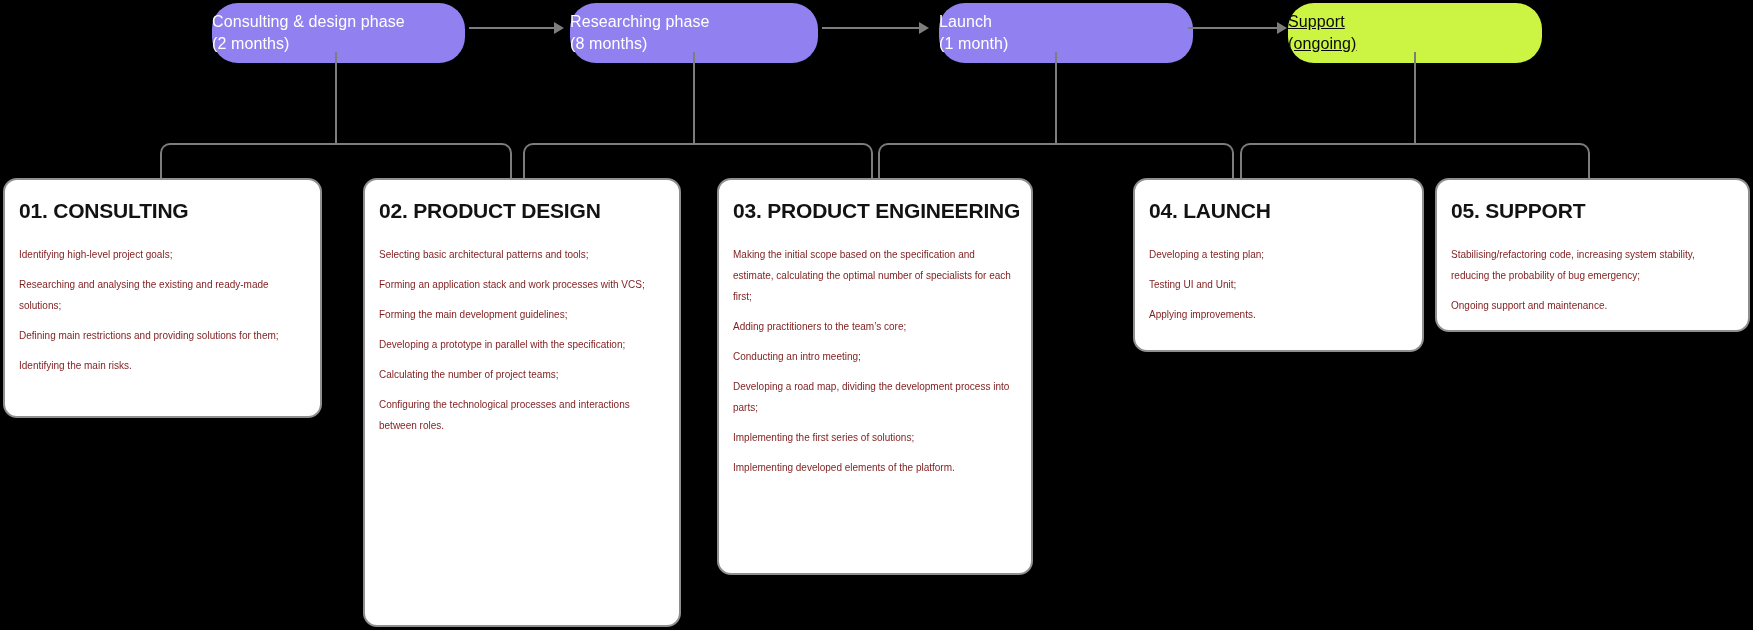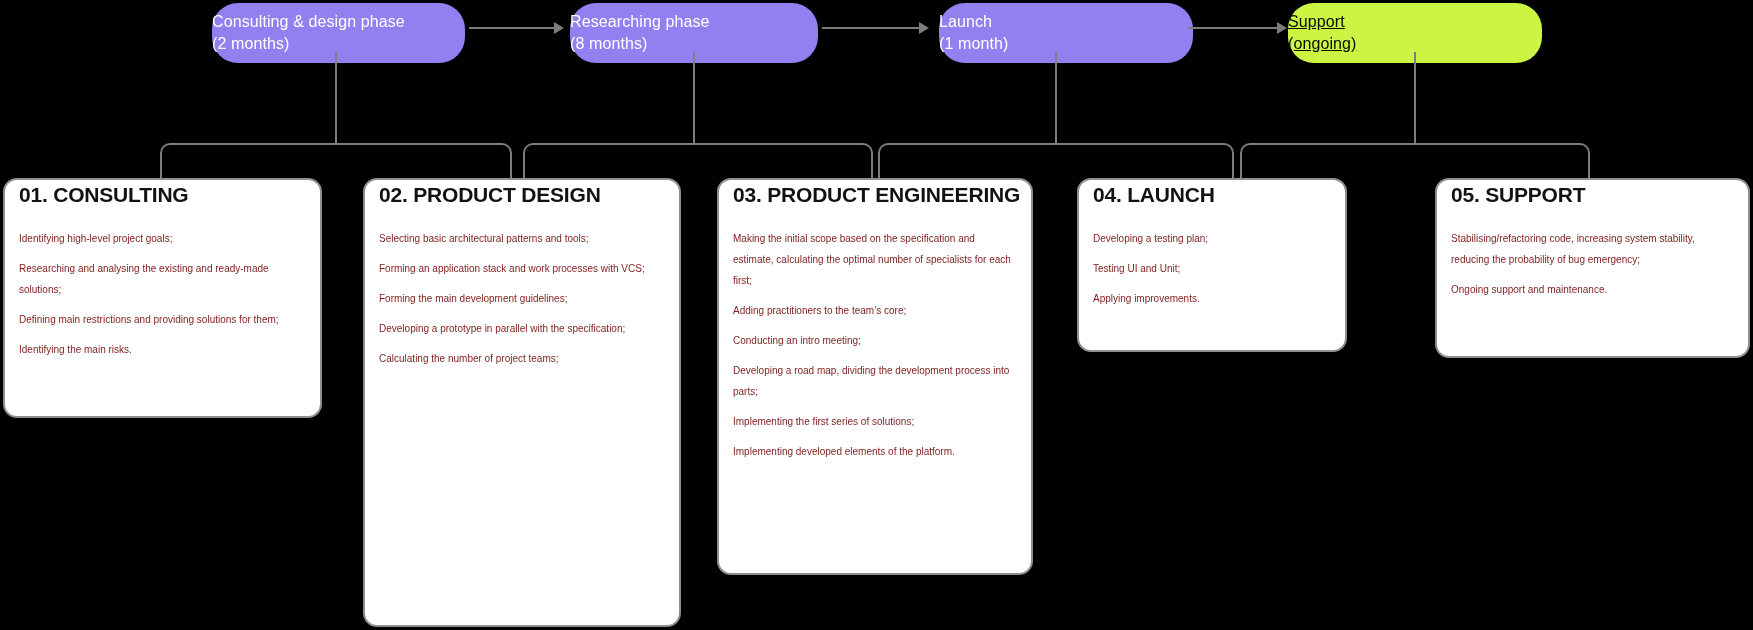--- a/index.html
+++ b/index.html
@@ -74,21 +74,21 @@
   }
 
   
   .card {
     position: absolute;
     top: 178px;
     box-sizing: border-box;
     background: #ffffff;
     border: 2px solid #8f8f8f;
     border-radius: 14px;
-    padding: 0 14px 12px 14px;
+    padding: 16px 14px 12px 14px;
     overflow: hidden;
     color: #141414;
   }
   .card-title {
     font-size: 21px;
     font-weight: 700;
     letter-spacing: -0.2px;
     line-height: 26px;
     margin: 2px 0 20px 0;
     white-space: nowrap;
@@ -146,38 +146,39 @@
     <p class="card-item">Identifying the main risks.</p>
   </div>
 
   <div class="card" style="left:363px;width:318px;height:449px">
     <div class="card-title">02. PRODUCT DESIGN</div>
     <p class="card-item">Selecting basic architectural patterns and tools;</p>
     <p class="card-item">Forming an application stack and work processes with VCS;</p>
     <p class="card-item">Forming the main development guidelines;</p>
     <p class="card-item">Developing a prototype in parallel with the specification;</p>
     <p class="card-item">Calculating the number of project teams;</p>
+    <p class="card-item">Configuring the technological processes and interactions between roles.</p>
   </div>
 
   <div class="card" style="left:717px;width:316px;height:397px">
     <div class="card-title">03. PRODUCT ENGINEERING</div>
     <p class="card-item">Making the initial scope based on the specification and estimate, calculating the optimal number of specialists for each first;</p>
     <p class="card-item">Adding practitioners to the team’s core;</p>
     <p class="card-item">Conducting an intro meeting;</p>
     <p class="card-item">Developing a road map, dividing the development process into parts;</p>
     <p class="card-item">Implementing the first series of solutions;</p>
     <p class="card-item">Implementing developed elements of the platform.</p>
   </div>
 
-  <div class="card" style="left:1077px;width:270px;height:174px">
+  <div class="card" style="left:1133px;width:291px;height:174px">
     <div class="card-title">04. LAUNCH</div>
     <p class="card-item">Developing a testing plan;</p>
     <p class="card-item">Testing UI and Unit;</p>
     <p class="card-item">Applying improvements.</p>
   </div>
 
-  <div class="card" style="left:1435px;width:315px;height:180px">
+  <div class="card" style="left:1435px;width:315px;height:154px">
     <div class="card-title">05. SUPPORT</div>
     <p class="card-item">Stabilising/refactoring code, increasing system stability, reducing the probability of bug emergency;</p>
     <p class="card-item">Ongoing support and maintenance.</p>
   </div>
 
 </div>
 
 </body></html>

